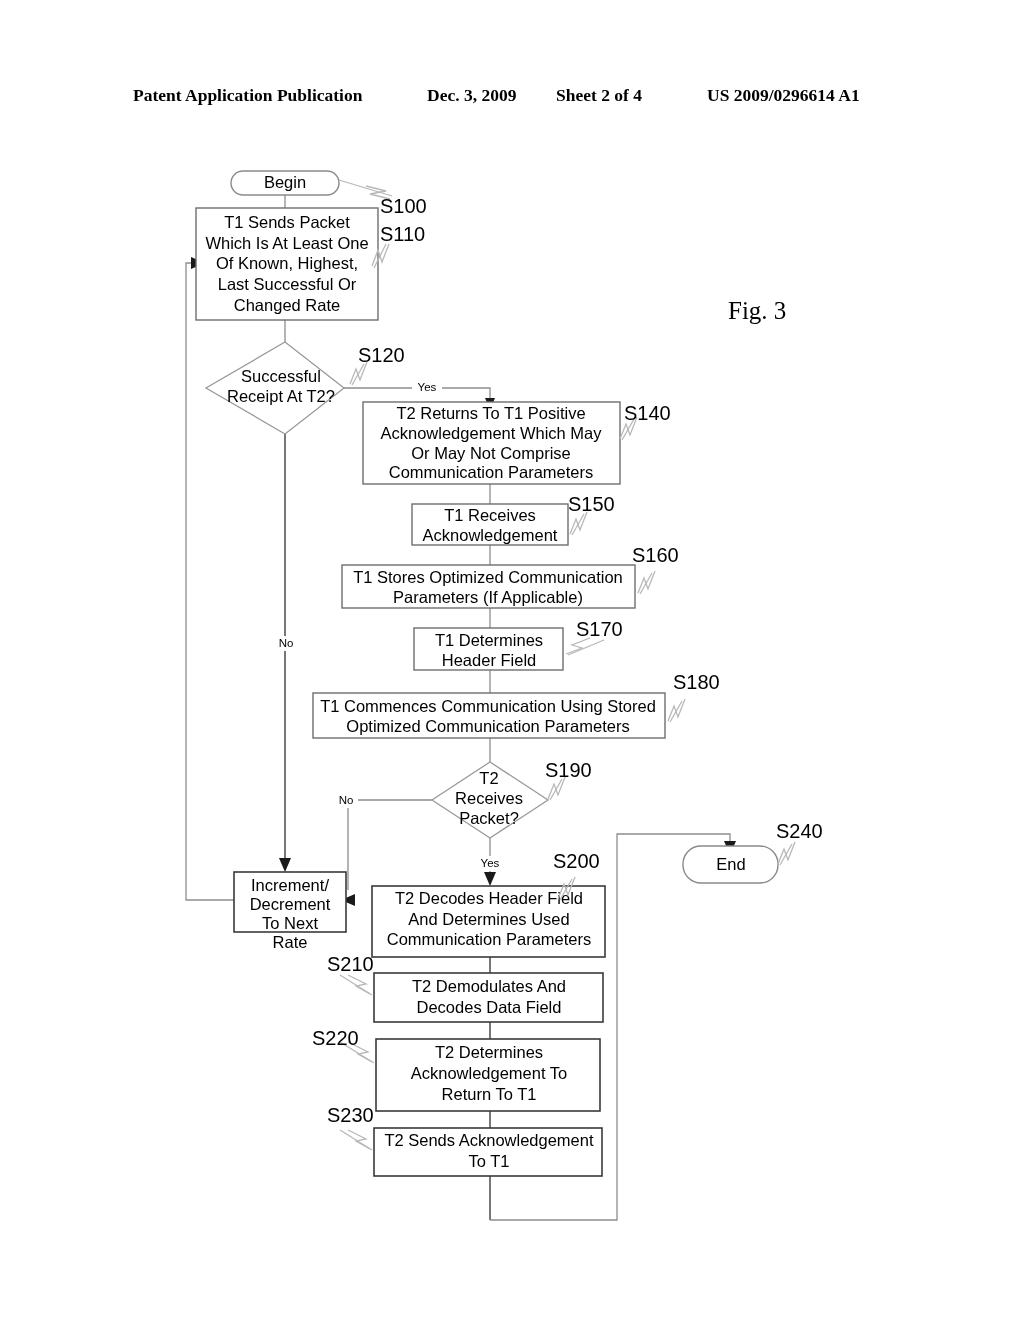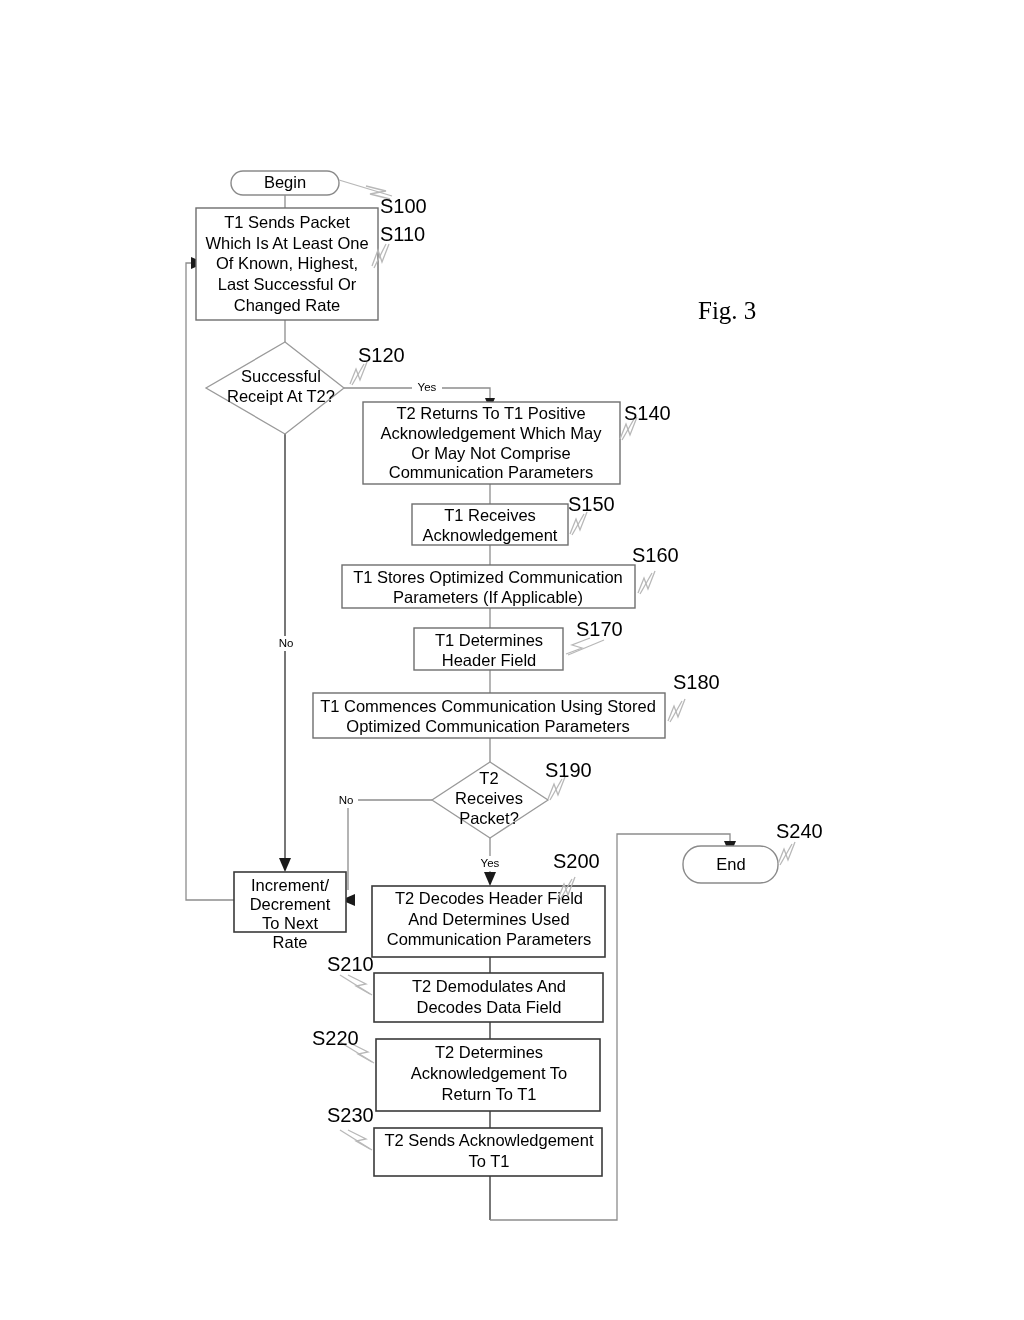--- a/index.html
+++ b/index.html
@@ -39,21 +39,21 @@
     top: 0;
   }
   .hd-pub   { left: 133px; }
   .hd-date  { left: 427px; }
   .hd-sheet { left: 556px; }
   .hd-num   { left: 707px; }
 
   
   .fig-label {
     position: absolute;
-    left: 698px;
+    left: 728px;
     top: 297px;
     font-family: "Liberation Serif", serif;
     font-size: 25px;
     font-weight: normal;
   }
 
   
   svg.flow {
     position: absolute;
     left: 0;
@@ -110,20 +110,26 @@
   }
   .arrowhead {
     fill: #1a1a1a;
   }
 </style>
 </head>
 <body>
 
 <div class="page">
 
+  <div class="pub-header">
+    <span class="hd hd-pub">Patent Application Publication</span>
+    <span class="hd hd-date">Dec. 3, 2009</span>
+    <span class="hd hd-sheet">Sheet 2 of 4</span>
+    <span class="hd hd-num">US 2009/0296614 A1</span>
+  </div>
 
   <div class="fig-label">Fig. 3</div>
 
   <svg class="flow" viewBox="0 0 1024 1320">
 
     <line class="conn thin" x1="285" y1="194" x2="285" y2="208"></line>
 
     <line class="conn thin" x1="285" y1="320" x2="285" y2="342"></line>
 
     <path class="conn thin" d="M 344 388 L 490 388 L 490 402"></path>

